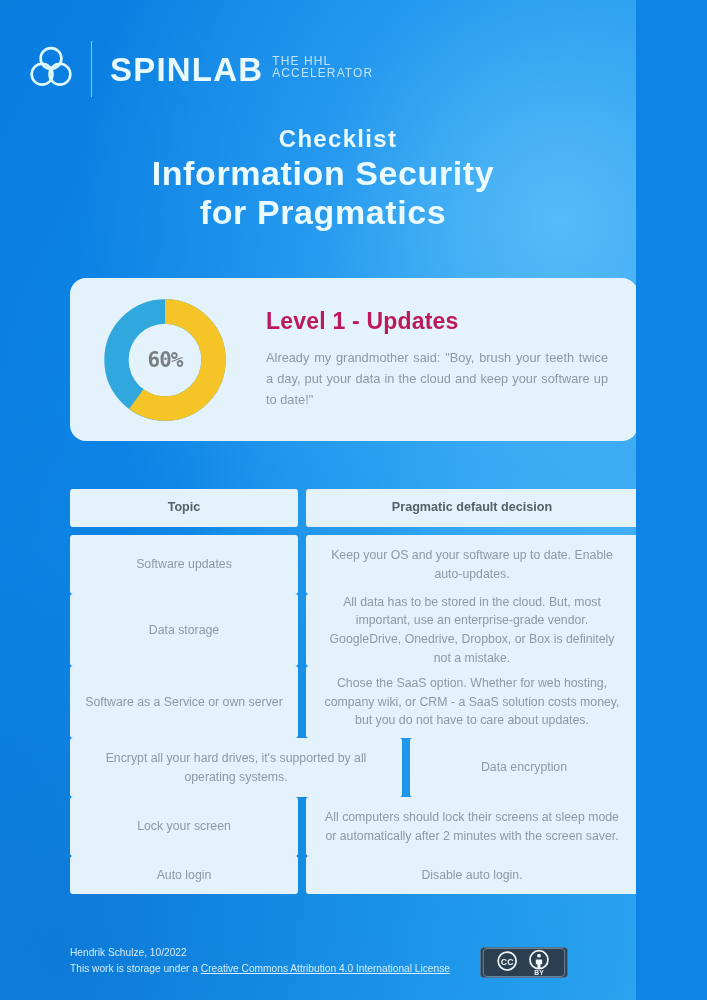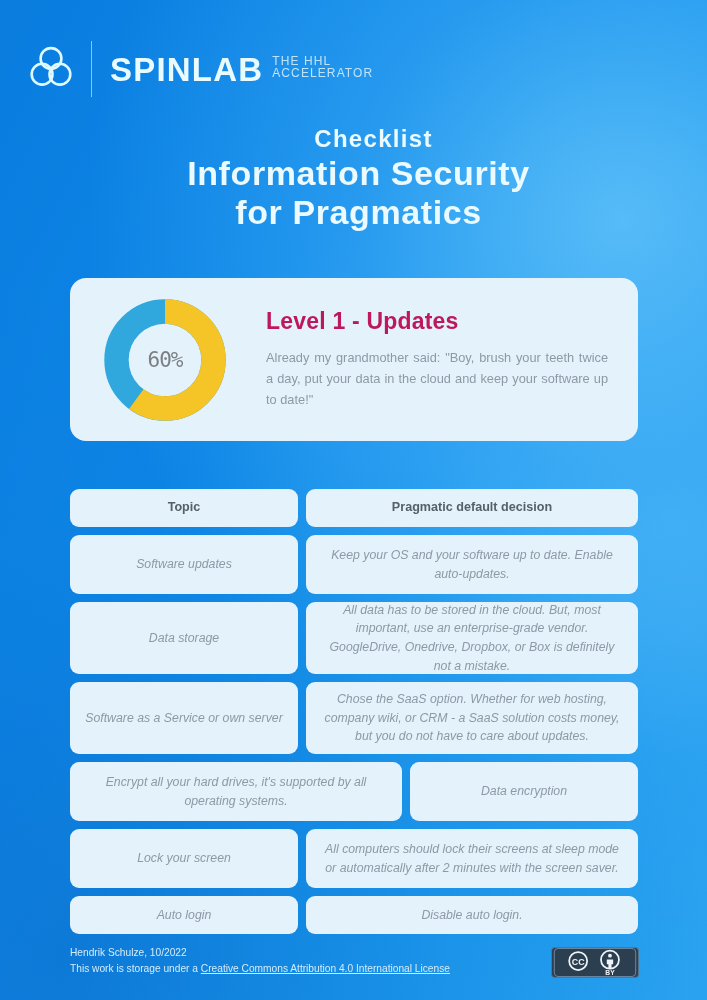--- a/index.html
+++ b/index.html
@@ -14,21 +14,21 @@
   body {
     font-family: "Liberation Sans", sans-serif;
     background: #0d85e8;
     position: relative;
   }
 
   
   #page {
     position: absolute;
     inset: 0;
-    width: 707px;
+    width: 636px;
     height: 1000px;
     background:
       radial-gradient(115% 80% at 88% 22%, rgba(90,190,248,0.95) 0%, rgba(60,170,245,0.55) 32%, rgba(30,140,232,0.0) 66%),
       radial-gradient(90% 60% at 95% 52%, rgba(80,185,247,0.80) 0%, rgba(60,170,245,0.25) 40%, rgba(30,140,232,0.0) 72%),
       radial-gradient(120% 90% at 10% 96%, rgba(10,105,200,0.55) 0%, rgba(12,120,215,0.20) 45%, rgba(12,130,225,0.0) 75%),
       linear-gradient(118deg, #0a7ddf 0%, #0d86e7 34%, #1795ec 62%, #2ba3f0 100%);
     overflow: hidden;
   }
 
   
@@ -111,21 +111,21 @@
   }
   #donut { width: 128px; height: 128px; display: block; }
   #donut-label {
     position: absolute;
     inset: 0;
     display: flex;
     align-items: center;
     justify-content: center;
     font-family: "DejaVu Sans Mono", monospace;
     font-size: 21px;
-    font-weight: 400;
+    font-weight: 700;
     color: #7b7f83;
     letter-spacing: -1px;
   }
   #level-text {
     margin-left: 37px;
     margin-right: 30px;
     flex: 1 1 auto;
   }
   #level-heading {
     font-size: 23px;
@@ -147,21 +147,21 @@
     left: 70px;
     top: 489px;
     width: 568px;
     display: flex;
     flex-direction: column;
     gap: 8px;
   }
   .row { display: flex; gap: 8px; }
   .cell {
     background: #e4f2fb;
-    border-radius: 9px;
+    border-radius: 3px;
     display: flex;
     align-items: center;
     justify-content: center;
     text-align: center;
     padding: 9px 14px;
     color: #8d9aa6;
     font-size: 12.3px;
     line-height: 1.52;
   }
   .cell.topic { width: 228px; flex: 0 0 228px; }
@@ -246,21 +246,21 @@
       <div id="level-heading">Level 1 - Updates</div>
       <div id="level-body">Already my grandmother said: "Boy, brush your teeth twice a day, put your data in the cloud and keep your software up to date!"</div>
     </div>
   </div>
 
   <div id="table">
     <div class="row header h-header">
       <div class="cell topic">Topic</div>
       <div class="cell decision">Pragmatic default decision</div>
     </div>
-    <div id="table-body" style="display: flex; flex-direction: column; gap: 8px; font-style: italic;">
+    <div id="table-body" style="display: flex; flex-direction: column; ">
         <div class="row h-2">
           <div class="cell topic">Software updates</div>
           <div class="cell decision">Keep your OS and your software up to date. Enable auto-updates.</div>
         </div>
         <div class="row h-3">
           <div class="cell topic">Data storage</div>
           <div class="cell decision">All data has to be stored in the cloud. But, most important, use an enterprise-grade vendor. GoogleDrive, Onedrive, Dropbox, or Box is definitely not a mistake.</div>
         </div>
         <div class="row h-3">
           <div class="cell topic">Software as a Service or own server</div>

